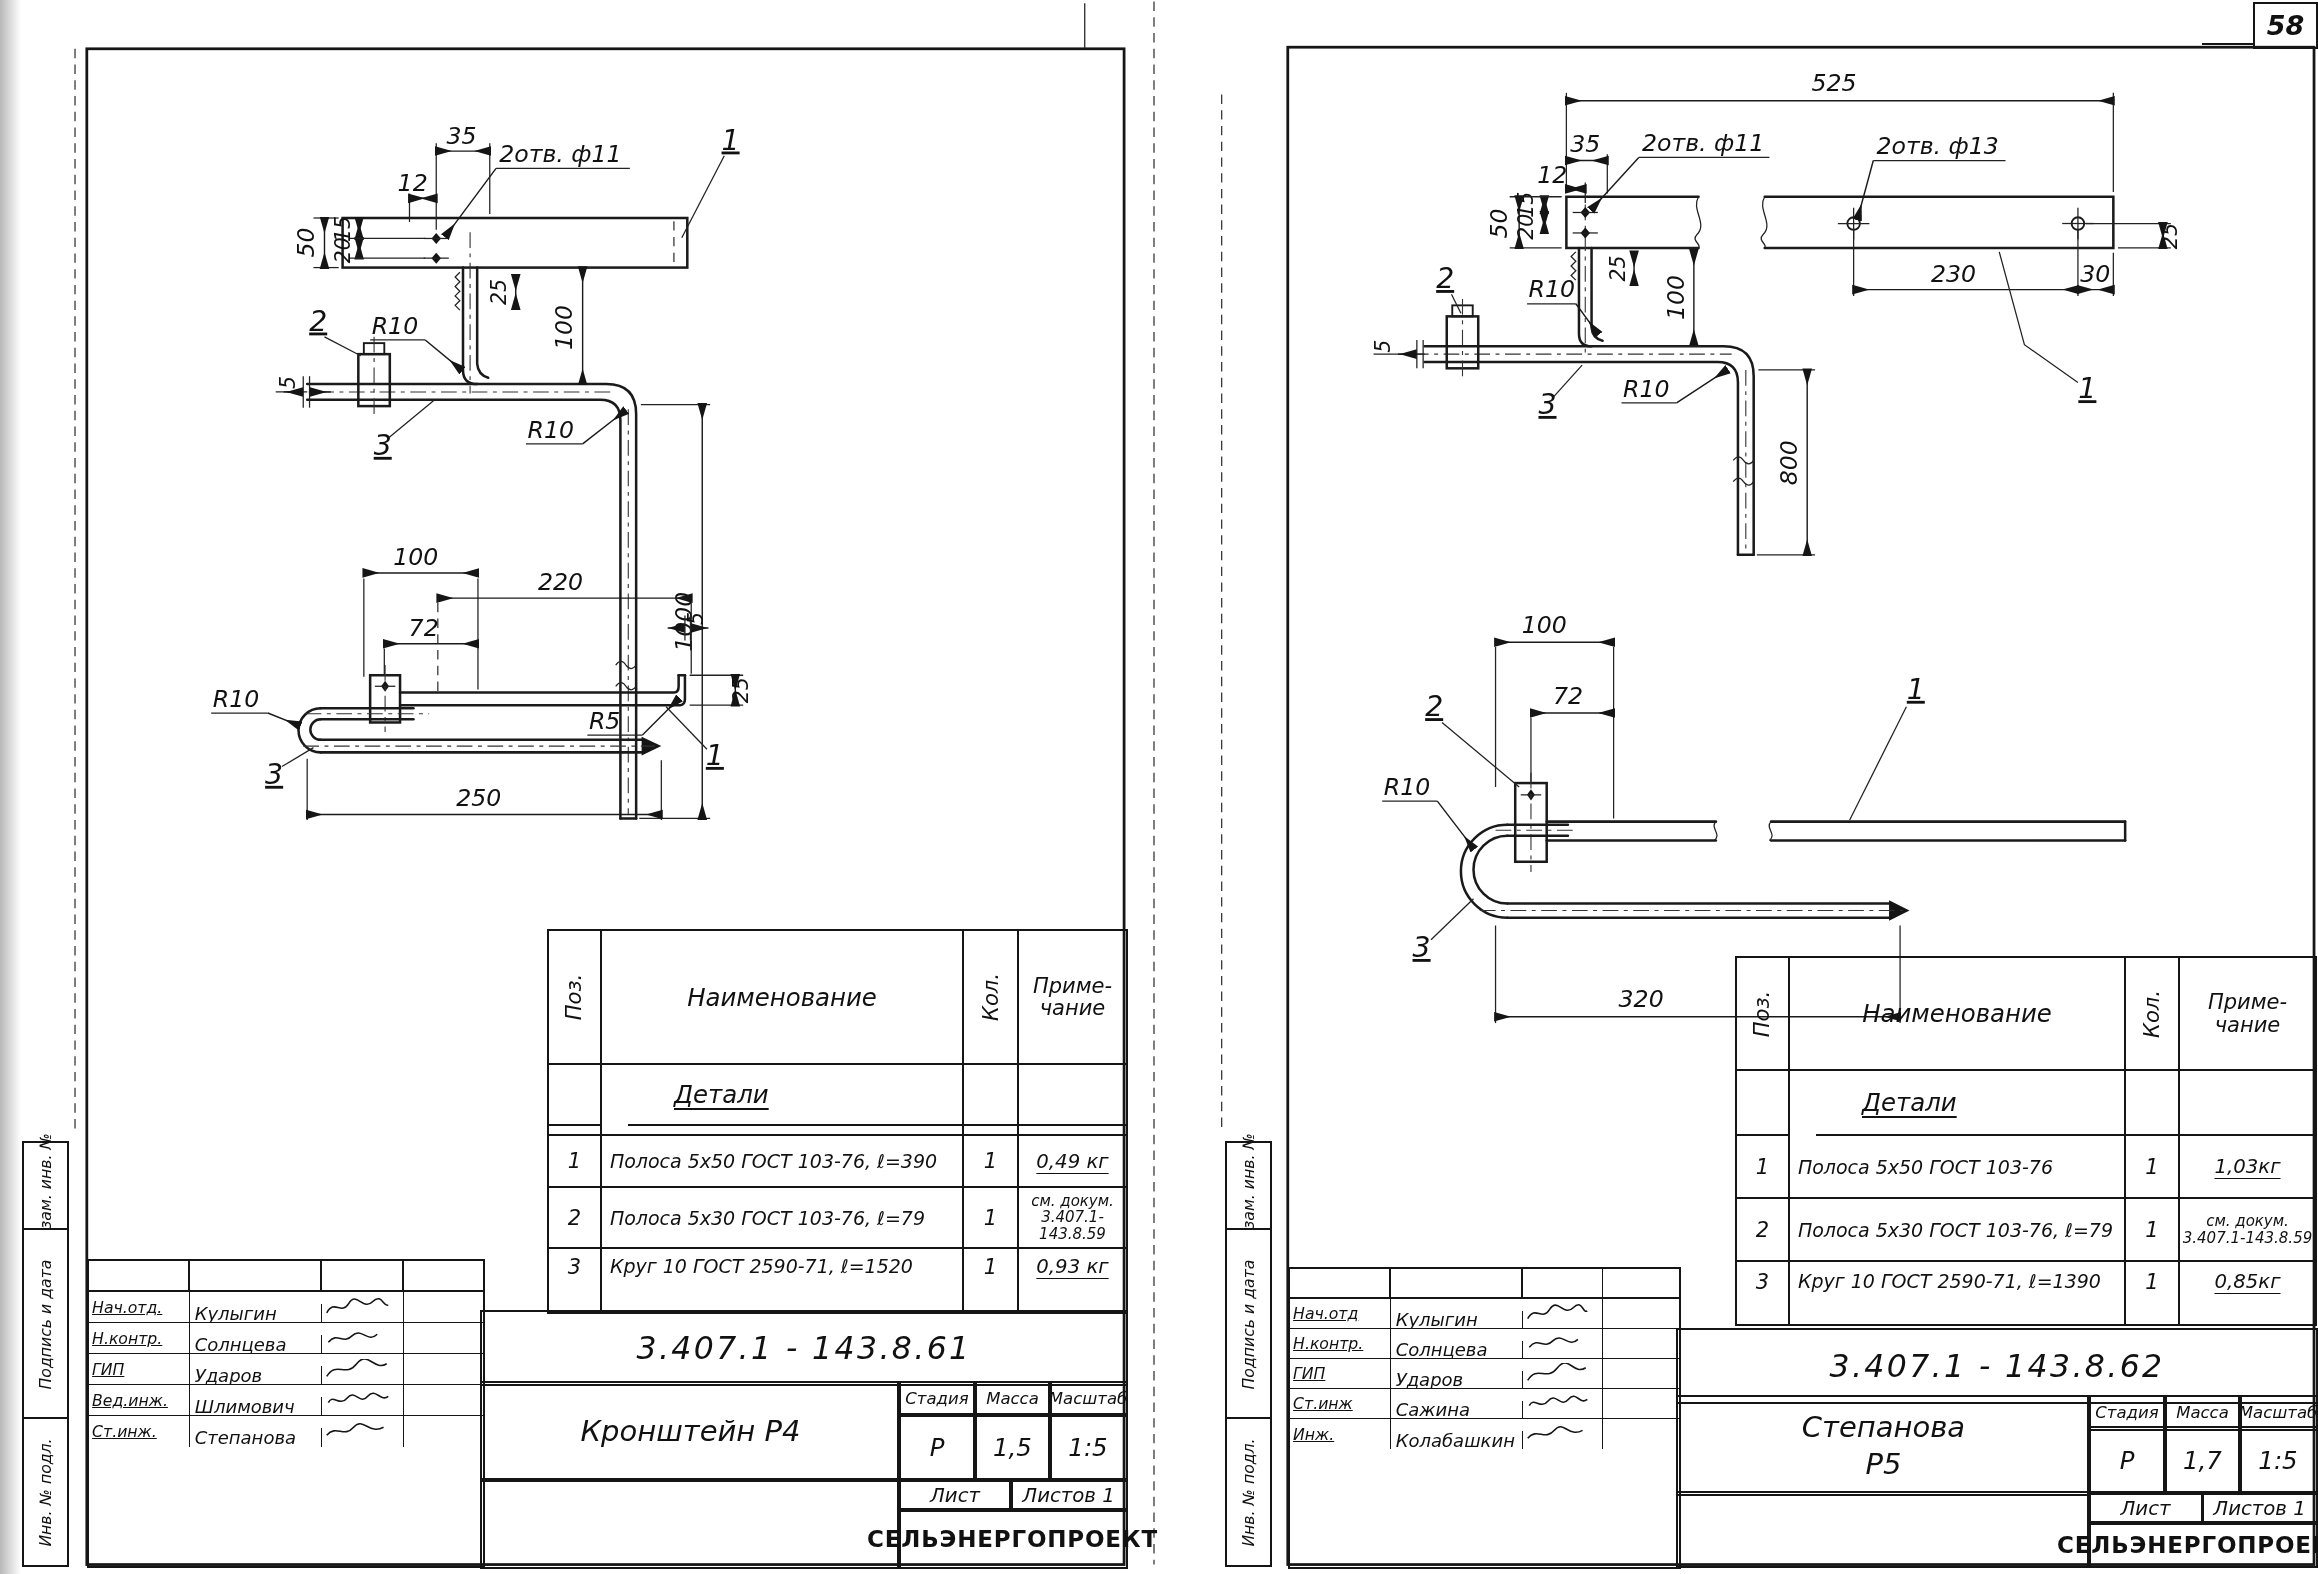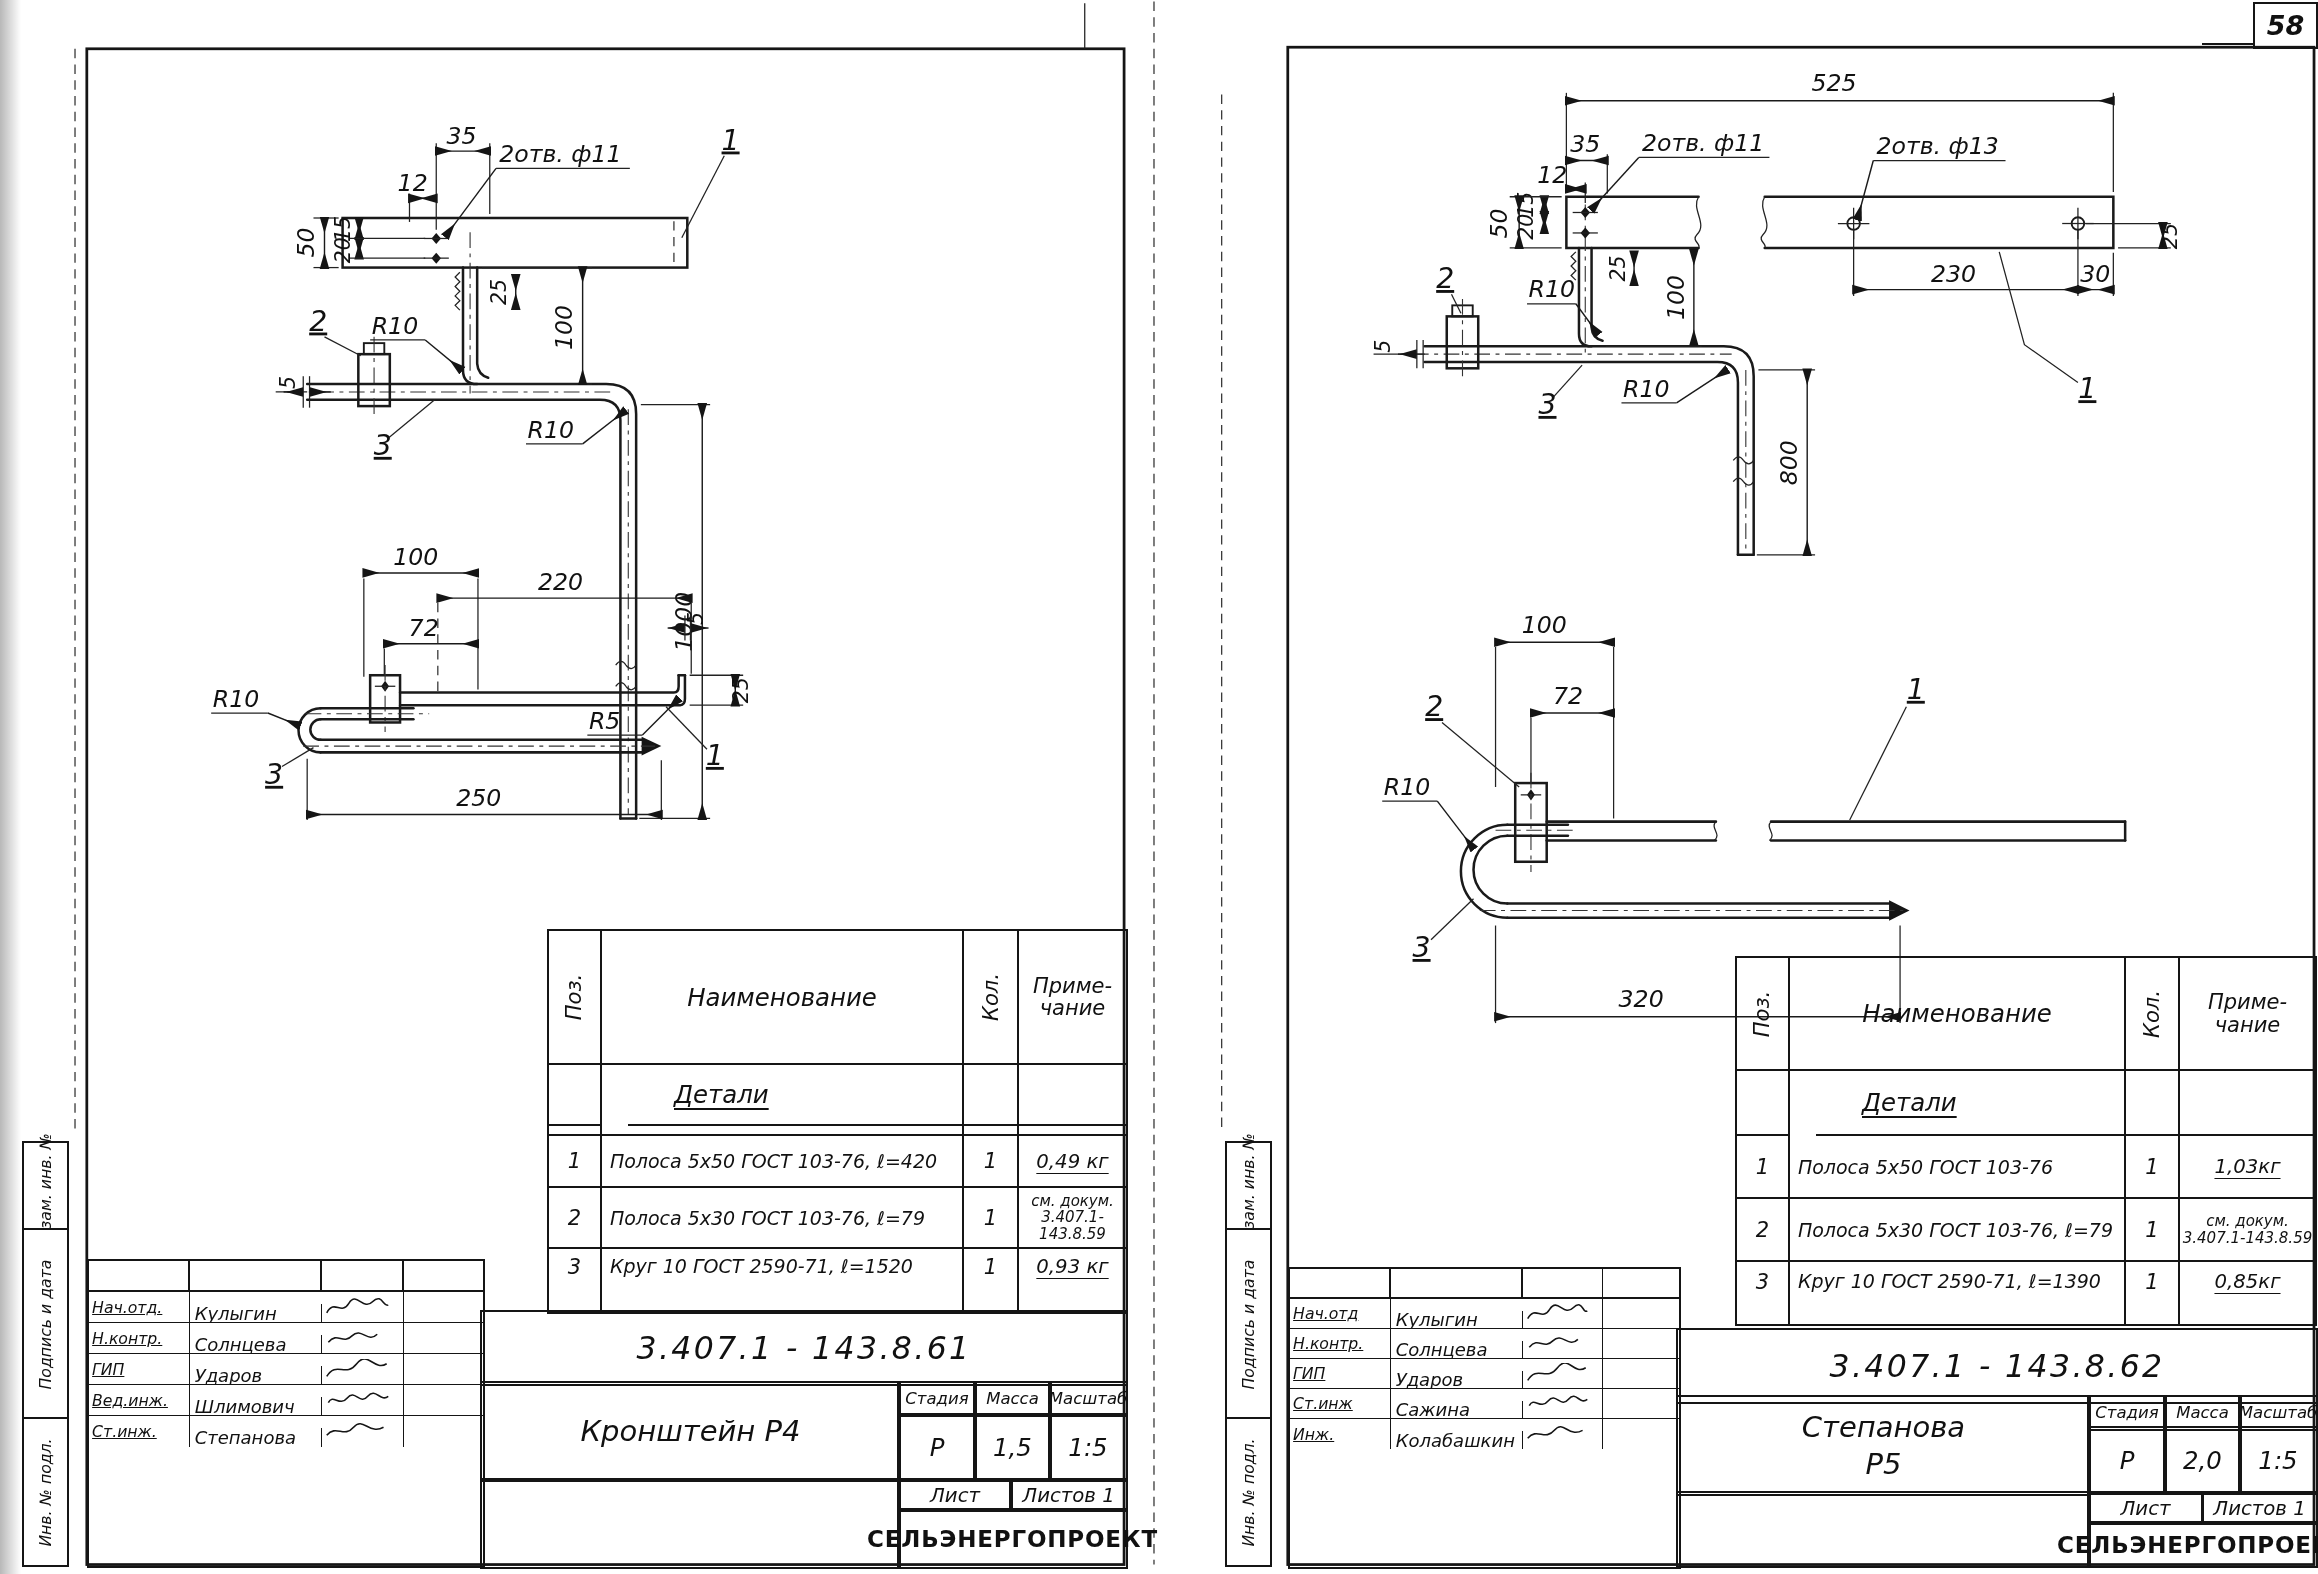--- a/index.html
+++ b/index.html
@@ -448,21 +448,21 @@
       </div>
   <div class="pc br bb"></div>
   <div class="pc bb"></div>
 
   <div class="pc br bb"></div>
       <div class="pc br bb"></div>
   <div class="pc br bb"></div>
       <div class="pc bb"></div>
 
   <div class="pc br bb pmid">1</div>
-  <div class="pc br bb pname">Полоса 5х50 ГОСТ 103-76, ℓ=420</div>
+  <div class="pc br bb pname">Полоса 5х50 ГОСТ 103-76, ℓ=390</div>
   <div class="pc br bb pmid">1</div>
   <div class="pc bb pnote u">0,49 кг</div>
 
   <div class="pc br bb pmid">2</div>
   <div class="pc br bb pname">Полоса 5х30 ГОСТ 103-76, ℓ=79</div>
   <div class="pc br bb pmid">1</div>
   <div class="pc bb pnote-sm">см. докум. 3.407.1-143.8.59</div>
 
   <div class="pc br pmid" style="align-items:flex-start;padding-top:6.3px">3</div>
   <div class="pc br pname" style="align-items:flex-start;padding-top:6.3px">Круг 10 ГОСТ 2590-71, ℓ=1520</div>
@@ -616,20 +616,20 @@
 <div class="cell doccell" style="left:1676px;top:1328px;width:638px;height:72px">3.407.1 - 143.8.62</div>
 <div class="cell titlecell" style="left:1676px;top:1395px;width:411px;height:97px">
   <span>Степанова</span>
       <span>Р5</span>
 </div>
 <div class="cell" style="left:1676px;top:1491px;width:411px;height:73px"></div>
 <div class="cell hdr" style="left:2087px;top:1395px;width:76px;height:31.5px">Стадия</div>
 <div class="cell hdr" style="left:2163px;top:1395px;width:75px;height:31.5px">Масса</div>
 <div class="cell hdr" style="left:2238px;top:1395px;width:76px;height:31.5px">Масштаб</div>
 <div class="cell val" style="left:2087px;top:1426px;width:76px;height:65px">Р</div>
-<div class="cell val" style="left:2163px;top:1426px;width:75px;height:65px">2,0</div>
+<div class="cell val" style="left:2163px;top:1426px;width:75px;height:65px">1,7</div>
 <div class="cell val" style="left:2238px;top:1426px;width:76px;height:65px">1:5</div>
 <div class="cell listrow" style="left:2087px;top:1491px;width:113px;height:30px">Лист</div>
 <div class="cell listrow" style="left:2201px;top:1491px;width:113px;height:30px">Листов 1</div>
 <div class="cell orgcell" style="left:2087px;top:1521px;width:227px;height:43px">СЕЛЬЭНЕРГОПРОЕКТ</div>
 
 </div>
 
 
 </body></html>

